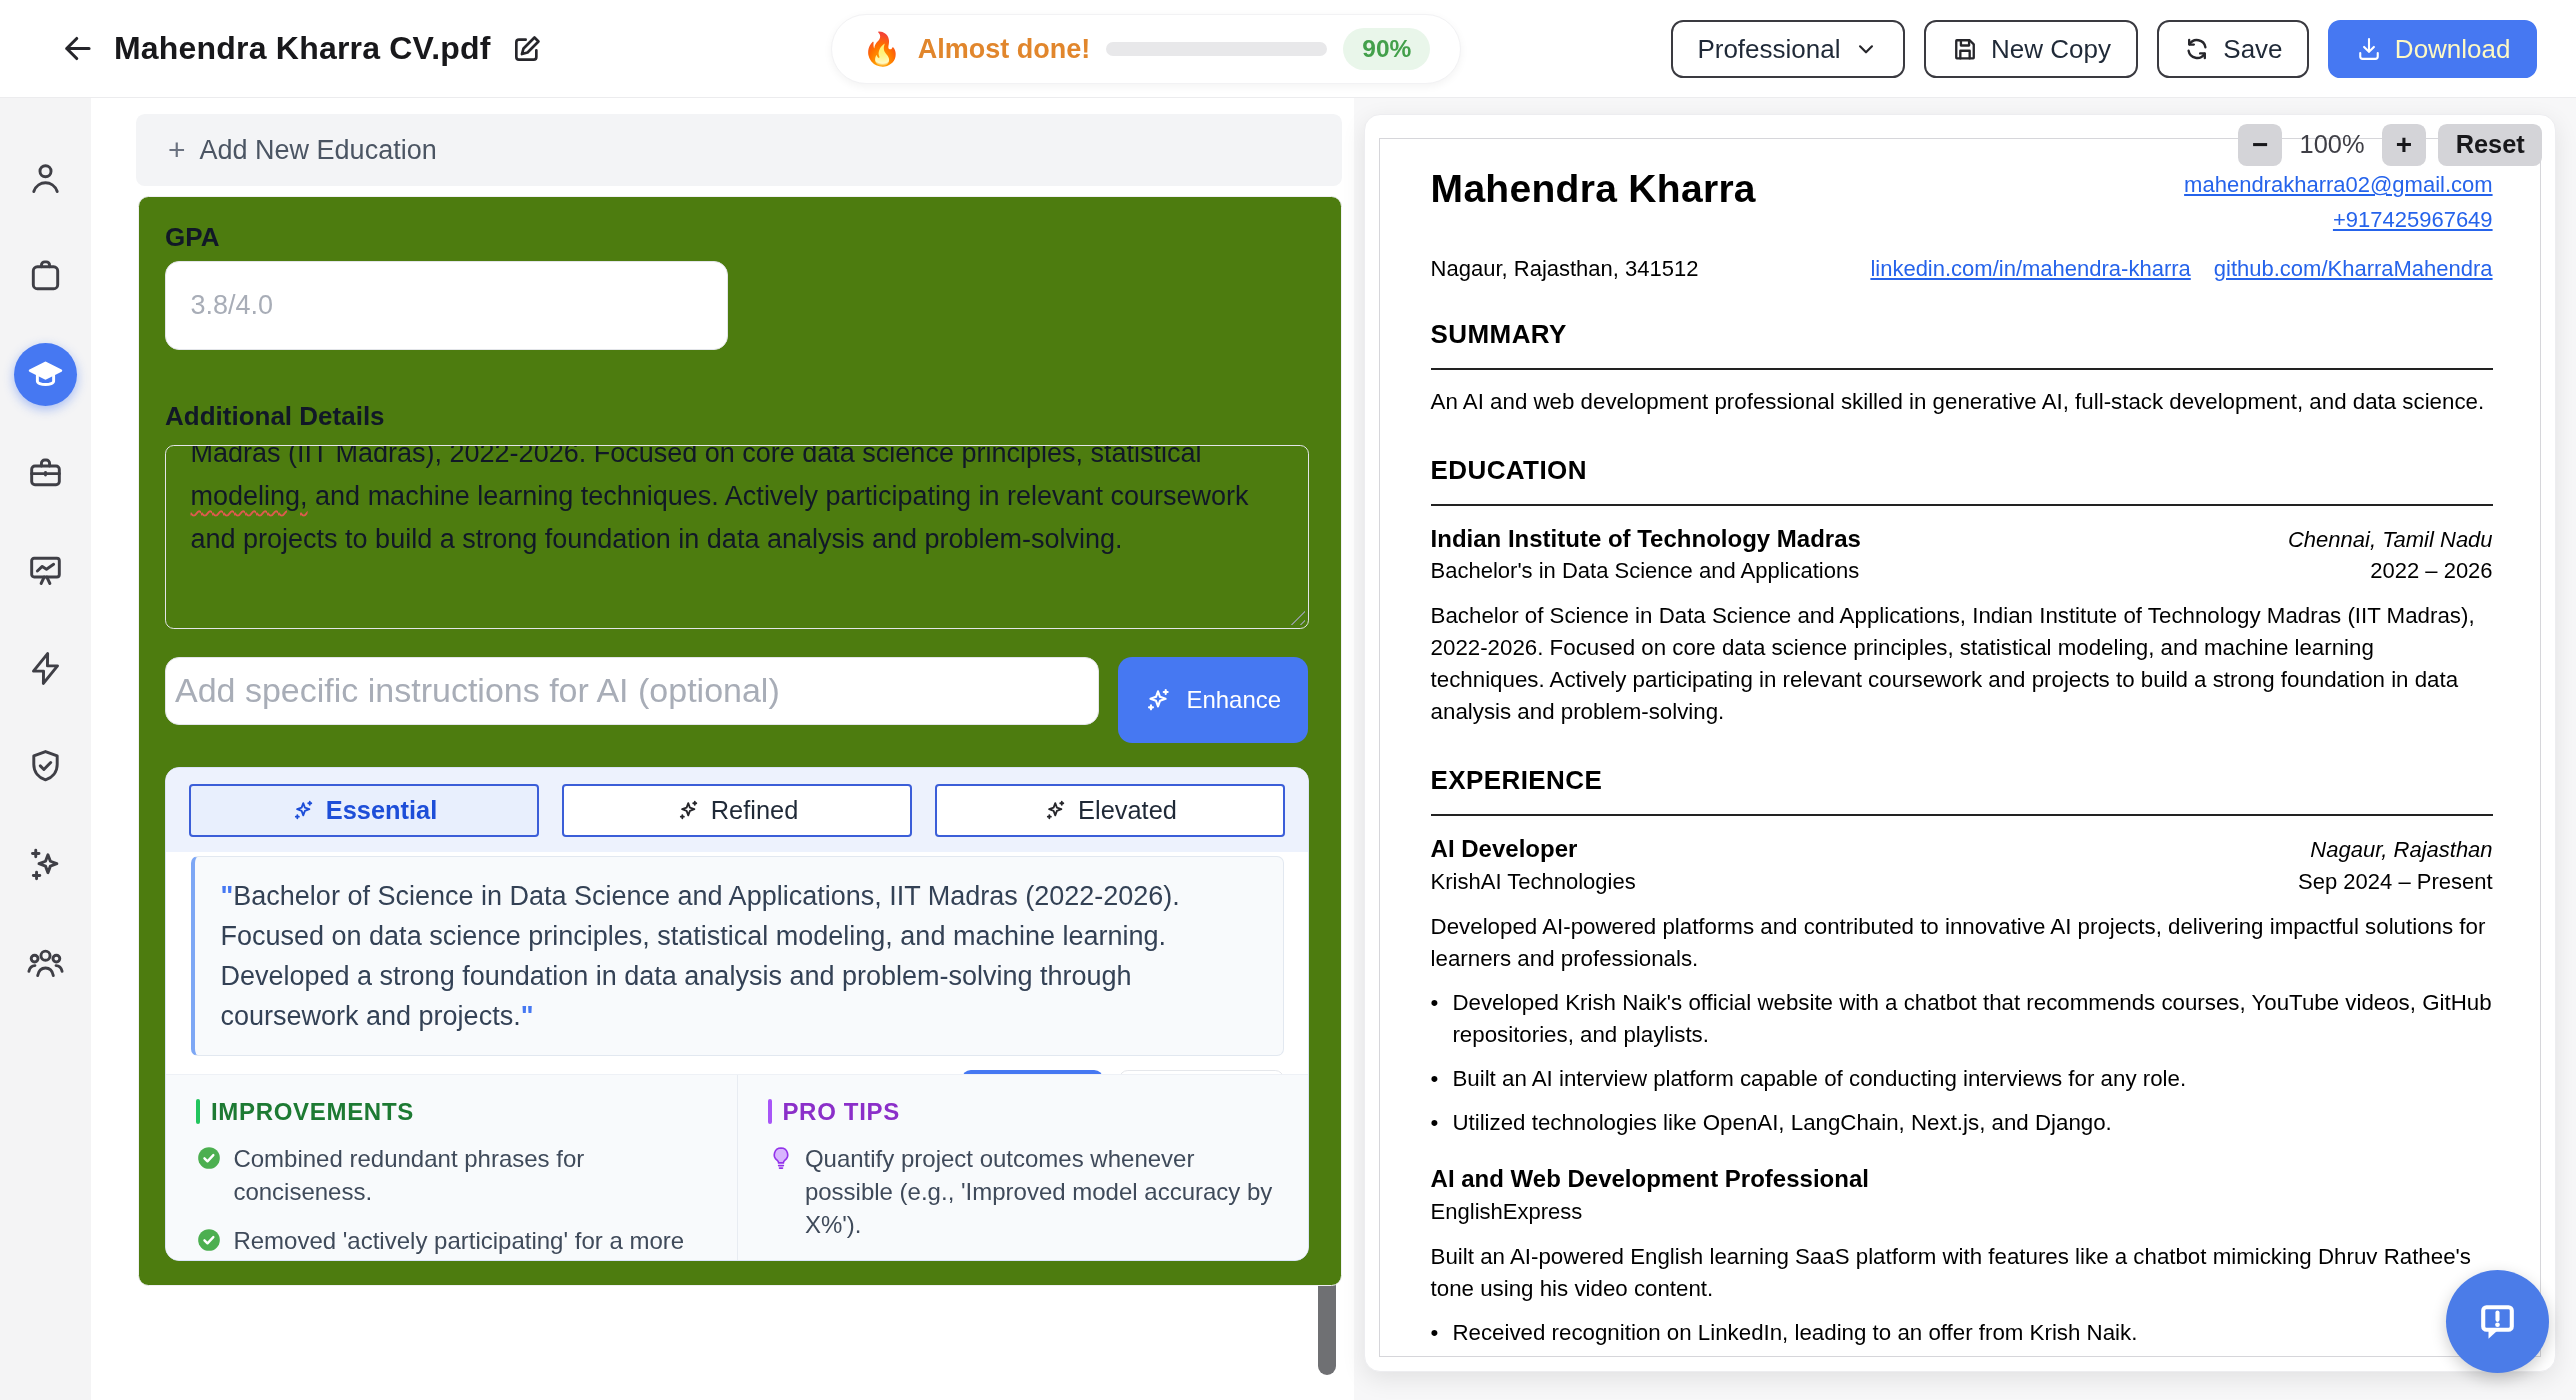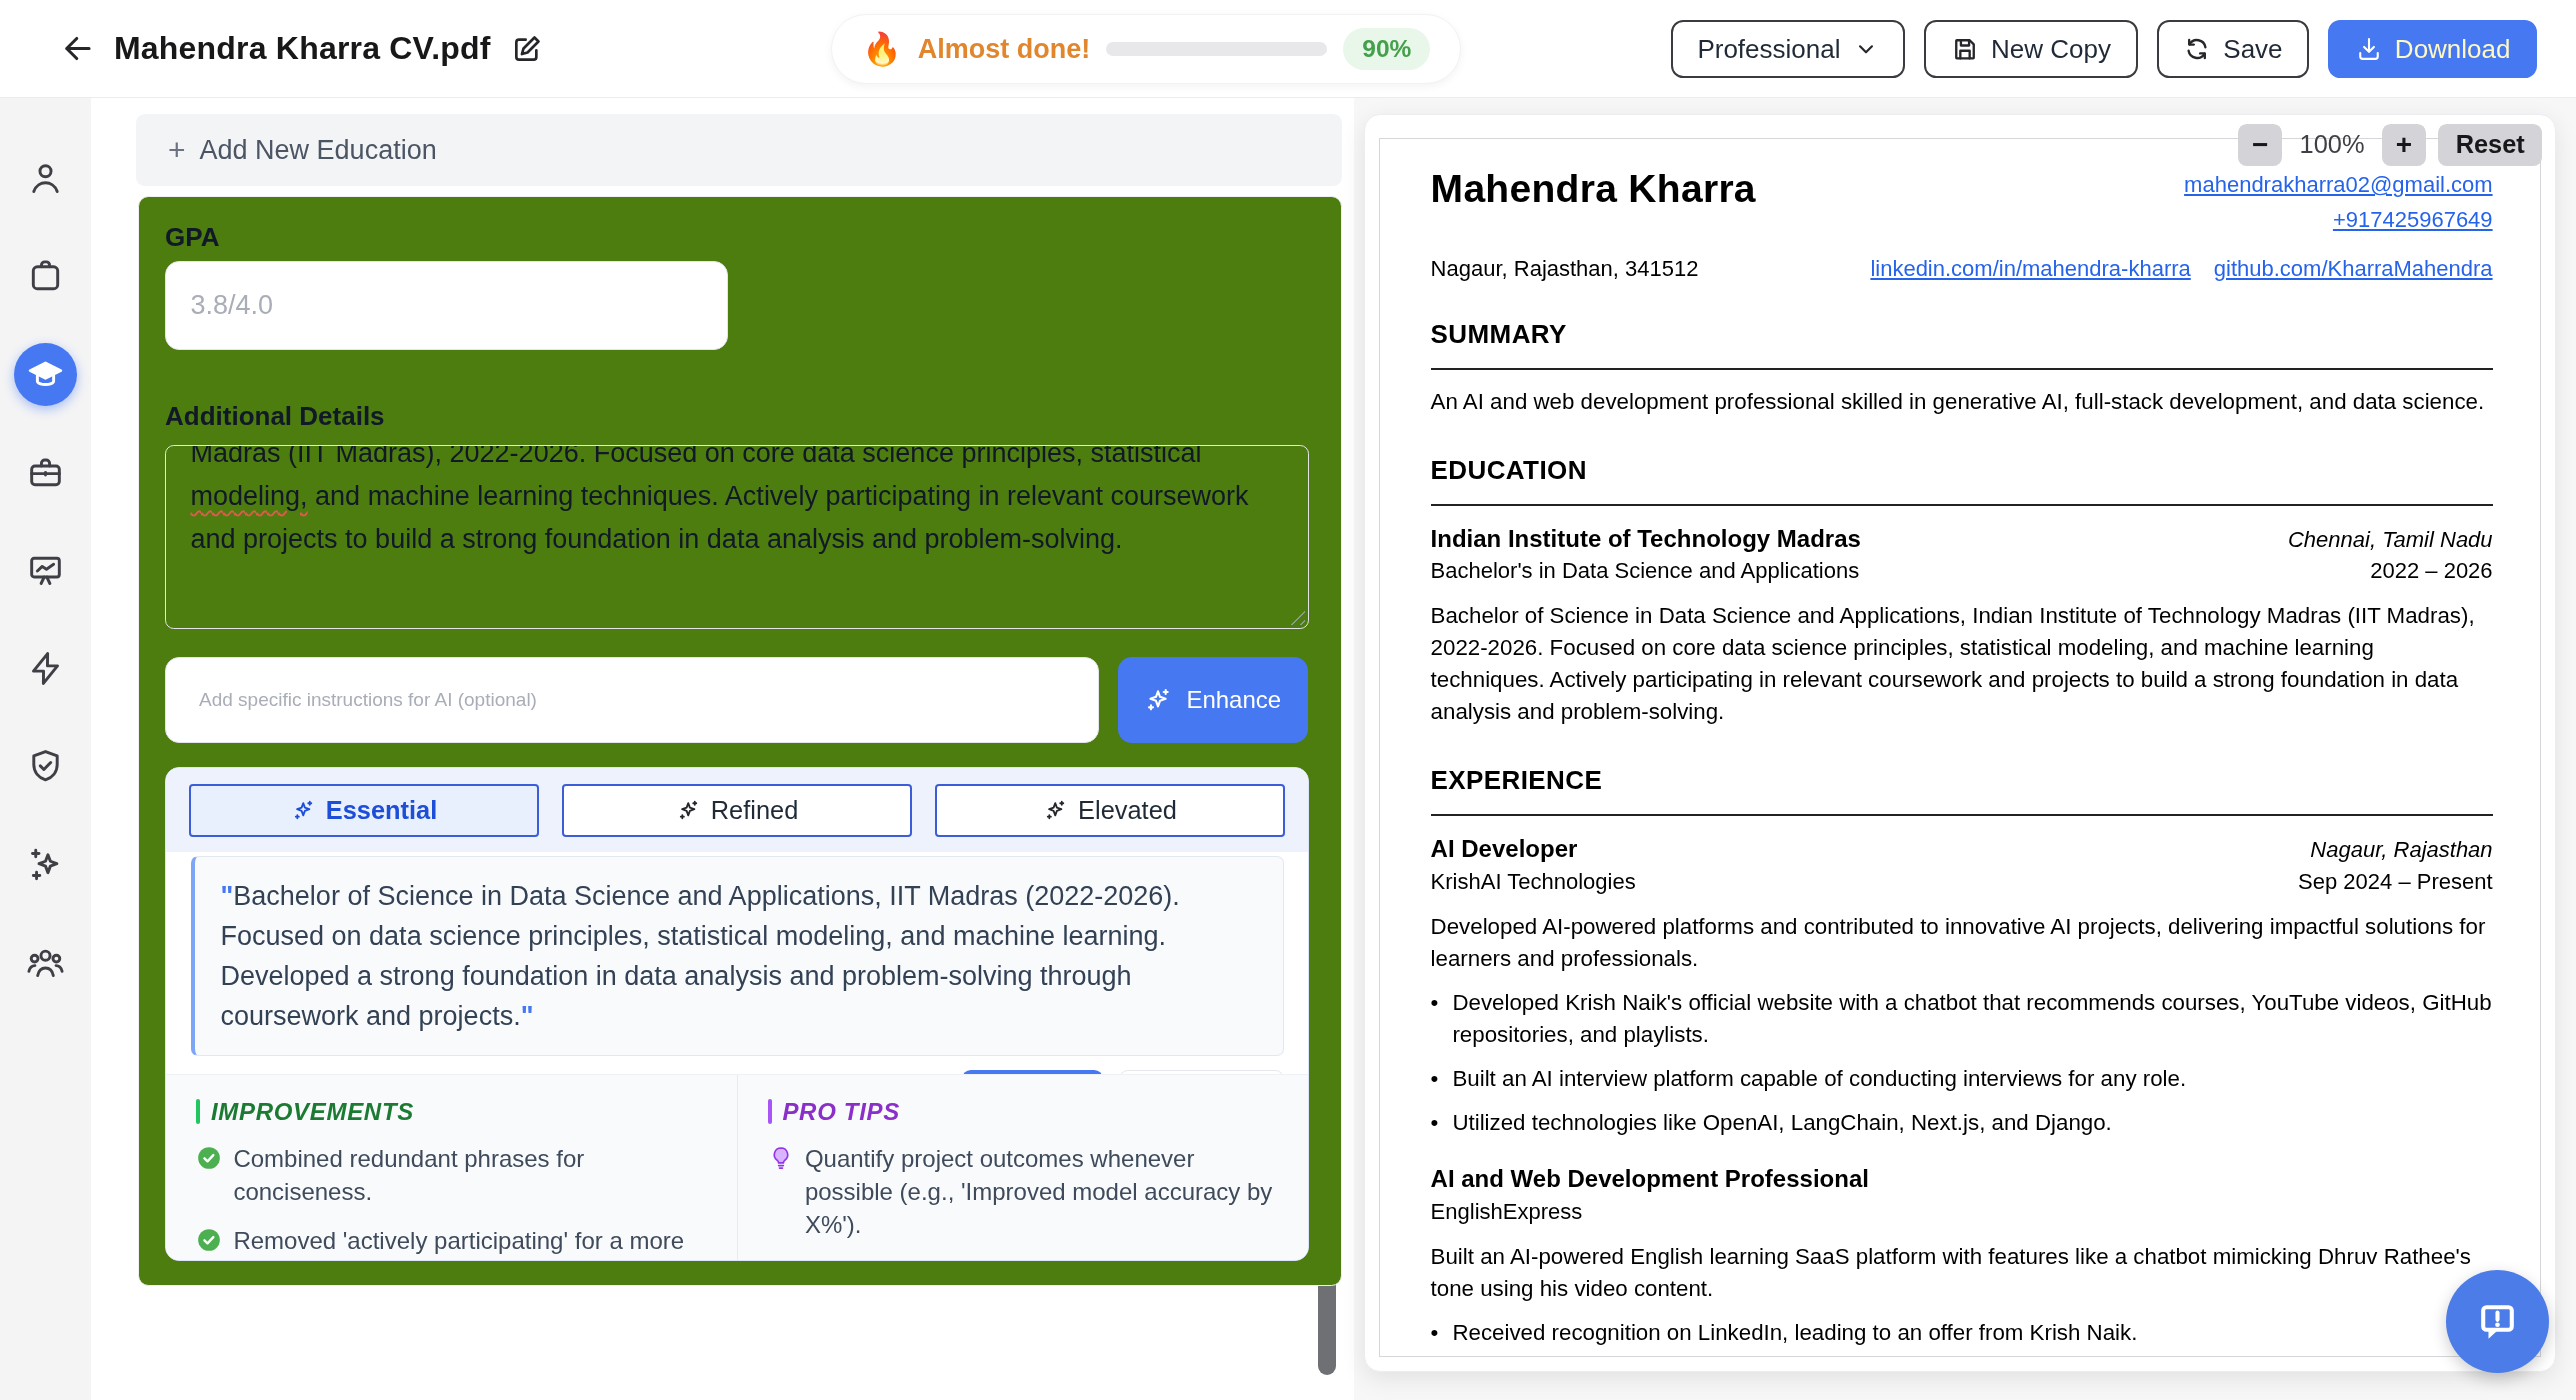--- a/index.html
+++ b/index.html
@@ -49,22 +49,22 @@
   .gpa-input::placeholder, .ai-input::placeholder { color:#a8adb7; }
   .details-label { margin-top:51px; }
   .details-box { position:relative; margin-top:12.3px; width:1144px; height:184px; border:1.8px solid #e3e5e9;
                  border-radius:8.8px; padding:0 24.5px; overflow:hidden; cursor:text; }
   .details-box .txt { margin-top:-14px; font-size:27px; line-height:43px; color:#111827; }
   .squiggle { text-decoration: underline wavy #e05a4e 1.8px; text-underline-offset:5.3px; }
   .resize-handle { position:absolute; right:2.6px; bottom:2.6px; width:19px; height:19px;
       background: repeating-linear-gradient(135deg, transparent 0 4.4px, #9ca3af 4.4px 6.1px); opacity:.8;
       clip-path: polygon(100% 0, 100% 100%, 0 100%); cursor:nwse-resize;}
   .ai-row { margin-top:28px; display:flex; gap:19px; }
-  .ai-input { width:936px; height:86px; border:1.8px solid #e3e5e9; border-radius:14px; padding:0 33px;
-              font-size:19px; color:#111827; outline:none; font-family:"Liberation Sans",sans-serif;}
+  .ai-input { width:936px; height:68px; border:1.8px solid #e3e5e9; border-radius:14px; padding:0 9px;
+              font-size:34px; color:#111827; outline:none; font-family:"Liberation Sans",sans-serif;}
   .enhance-btn { width:191px; height:86px; background:#4678f2; border:none; border-radius:14px; color:#fff;
                  font-size:24px; font-weight:500; display:flex; align-items:center; justify-content:center; gap:14px; cursor:pointer; }
 
   .sugg { margin-top:24px; width:1144px; height:494px; border:1.8px solid #dbe4f8; border-radius:14px;
           background:#fff; position:relative; overflow:hidden; }
   .sugg-top { position:absolute; top:0; left:0; right:0; height:84px; background:#edf2fd; }
   .tabs { position:relative; display:flex; gap:23px; margin:16px 23px 0; }
   .tab { flex:1; height:53px; border:2.2px solid #3b5ed8; border-radius:4px; background:#fff;
          display:flex; align-items:center; justify-content:center; gap:10.5px; font-size:25.4px; color:#1f2937; cursor:pointer; }
   .tab.active { background:#e8effd; color:#1d4ed8; font-weight:700; }
@@ -74,21 +74,21 @@
   .qm { color:#4678f2; font-weight:700; }
   .sugg-actions { display:flex; justify-content:flex-end; gap:16px; margin:14px 24.5px 0; }
   .apply-btn { height:49px; padding:0 23px; background:#4678f2; border:none; border-radius:8.8px; color:#fff;
                font-size:25.4px; display:flex; align-items:center; gap:10.5px; cursor:pointer; }
   .dismiss-btn { height:49px; padding:0 21px; background:#fff; border:1.8px solid #e5e7eb; border-radius:8.8px;
                color:#374151; font-size:25.4px; display:flex; align-items:center; gap:10.5px; cursor:pointer; }
   .sugg-foot { position:absolute; left:0; right:0; bottom:0; height:186px; background:#f8fafc;
                border-top:1.8px solid #eef1f6; display:flex; }
   .foot-col { flex:1; padding:23px 26px 0 30px; }
   .foot-col + .foot-col { border-left:1.8px solid #e8ecf2; }
-  .foot-hd { display:flex; align-items:center; gap:10.5px;font-style:italic; }
+  .foot-hd { display:flex; align-items:center; gap:10.5px; }
   .hd-bar { width:4.4px; height:24.5px; border-radius:2.6px; }
   .hd-bar.green { background:#22c55e; } .hd-bar.purple { background:#a855f7; }
   .foot-hd span { font-size:24px; font-weight:700; letter-spacing:0.7px; }
   .foot-hd.imp span { color:#1d7a33; } .foot-hd.tips span { color:#8b2fc9; }
   .foot-item { display:flex; gap:11.4px; margin-top:16px; font-size:24px; line-height:33px; color:#3f4a5a; }
   .foot-item svg { flex:none; margin-top:3.5px; }
 
   .scroll-thumb { position:absolute; left:1318px; top:197px; width:17.5px; height:1178px;
                   background:#6f7073; border-radius:9.6px; cursor:grab; }
 

